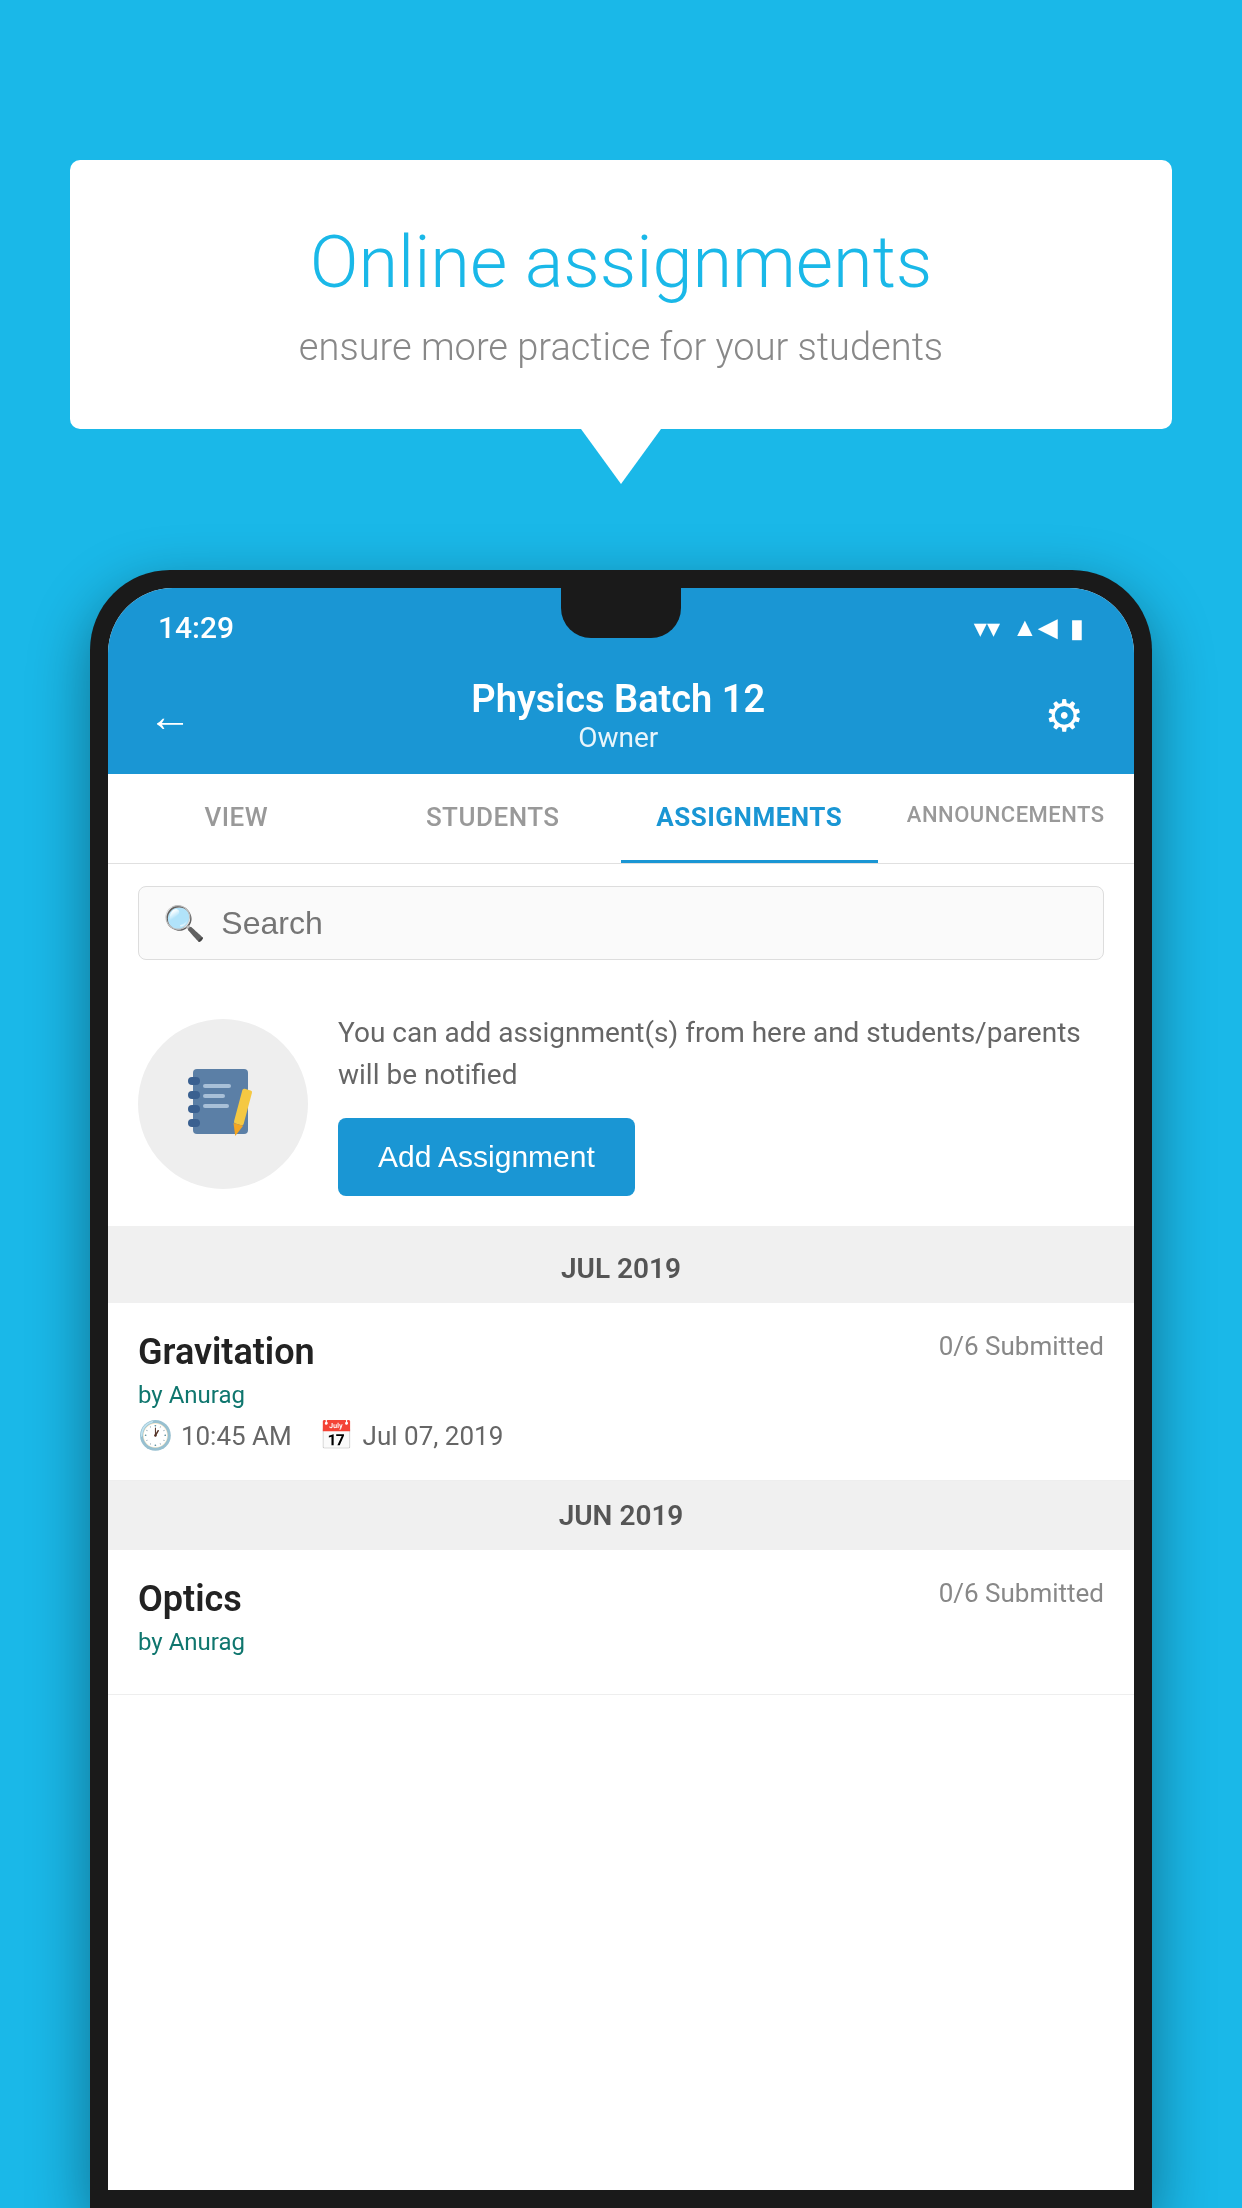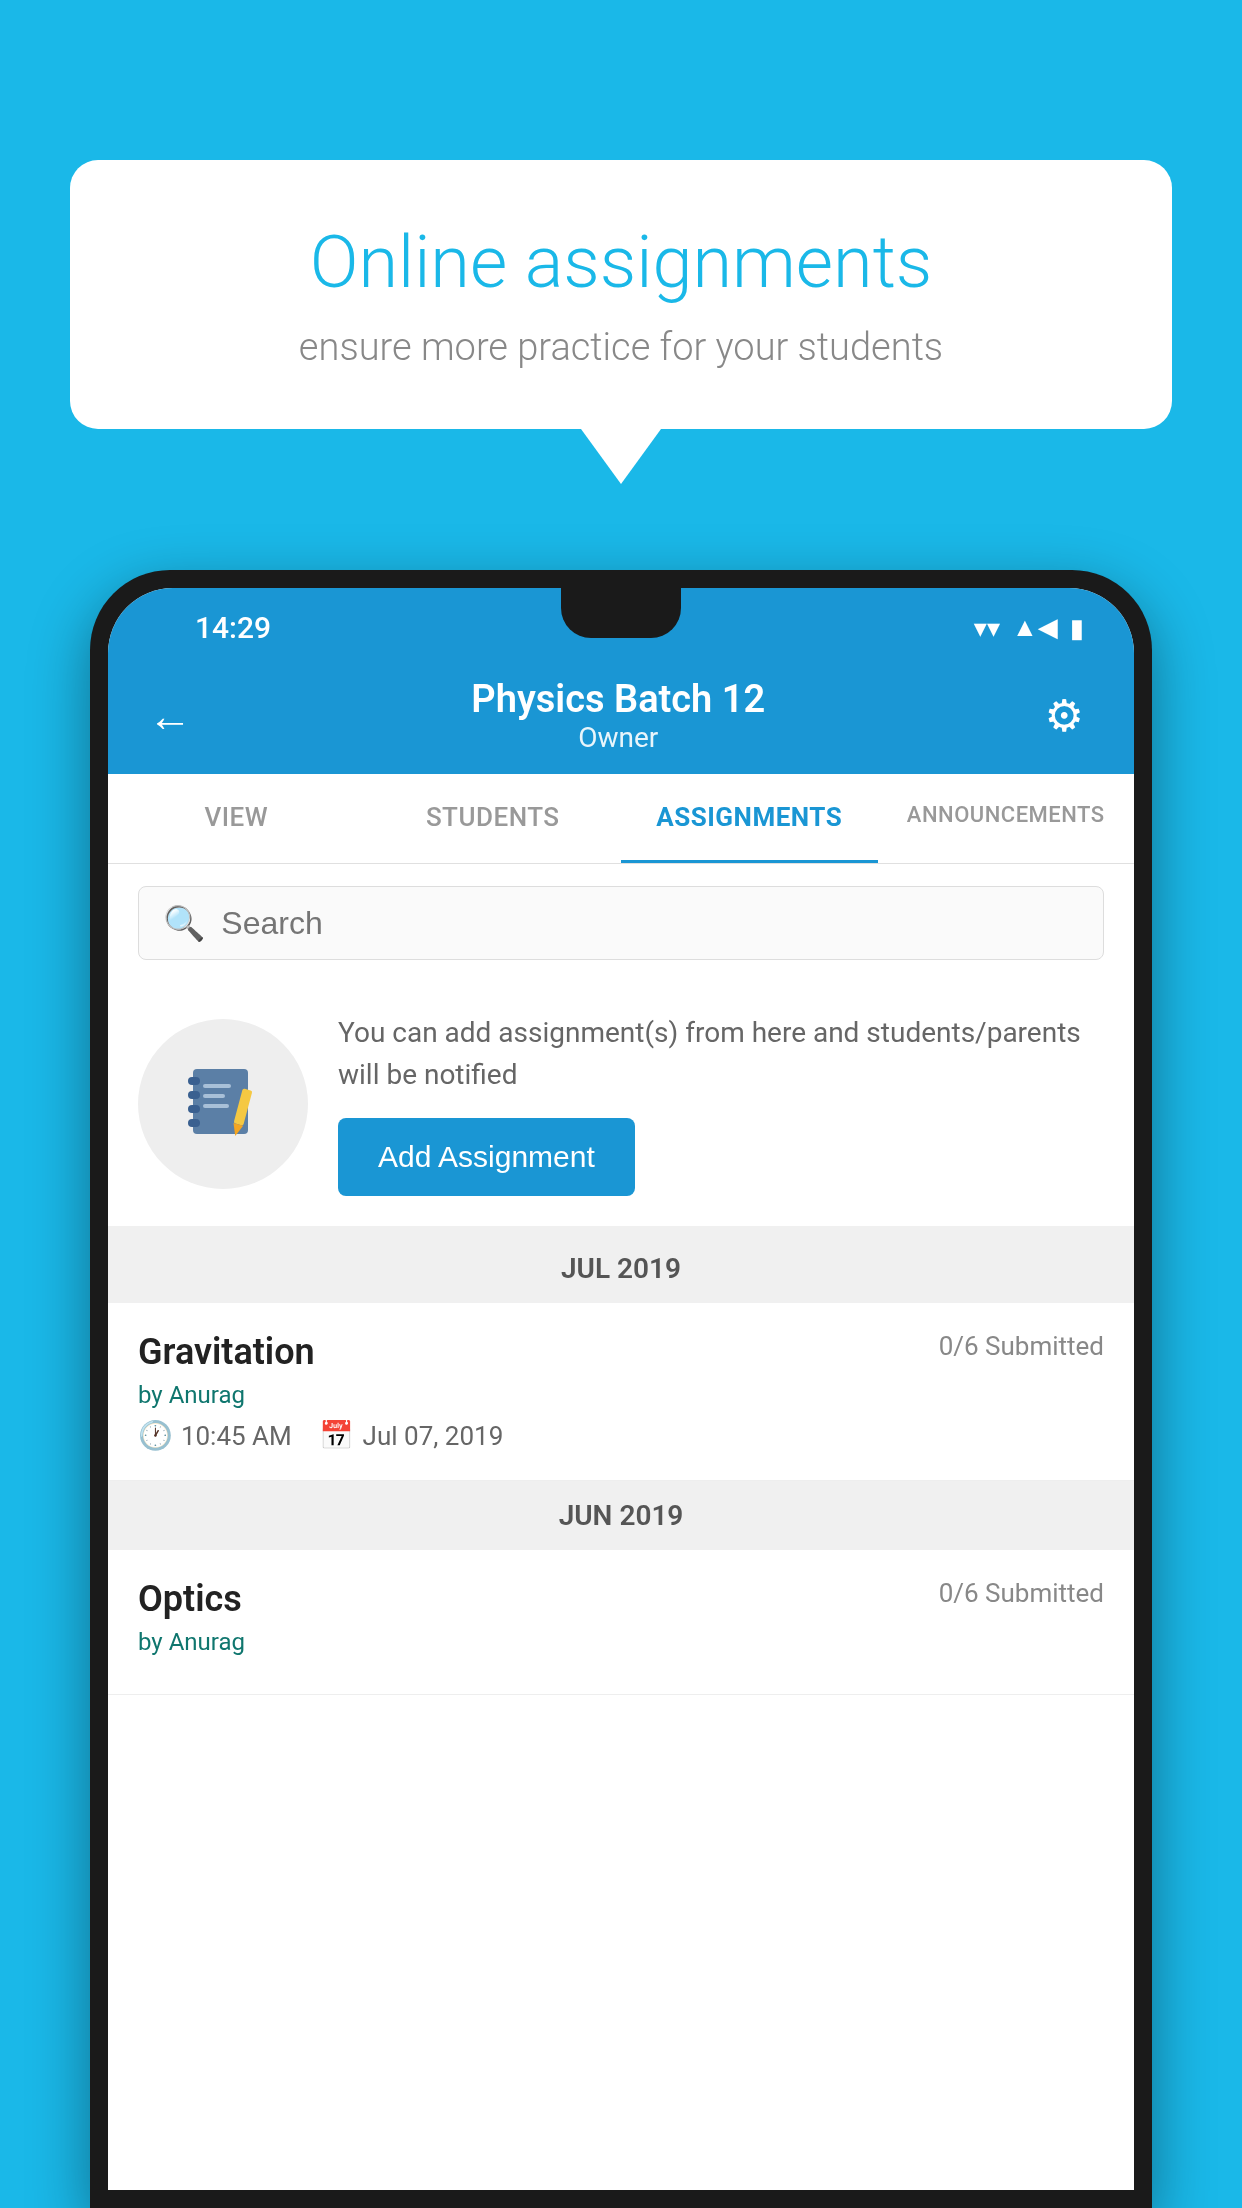--- a/index.html
+++ b/index.html
@@ -17,21 +17,21 @@
       position: absolute;
       top: 160px;
       left: 70px;
       right: 70px;
       display: flex;
       flex-direction: column;
       align-items: center;
     }
     .speech-bubble {
       background: white;
-      border-radius: 28px;
+      border-radius: 10px;
       padding: 60px 80px;
       width: 100%;
       text-align: center;
     }
     .speech-bubble-title {
       color: #1ab8e8;
       font-size: 72px;
       font-weight: 300;
       margin-bottom: 20px;
     }
@@ -75,21 +75,20 @@
       padding: 22px 50px 12px 50px;
       display: flex;
       justify-content: space-between;
       align-items: center;
       flex-shrink: 0;
     }
     .status-time {
       color: white;
       font-size: 30px;
       font-weight: 500;
-      margin-left: 37px;
     }
     .status-icons {
       display: flex;
       align-items: center;
       gap: 12px;
     }
     .wifi-icon, .signal-icon, .battery-icon {
       color: white;
       font-size: 26px;
     }

